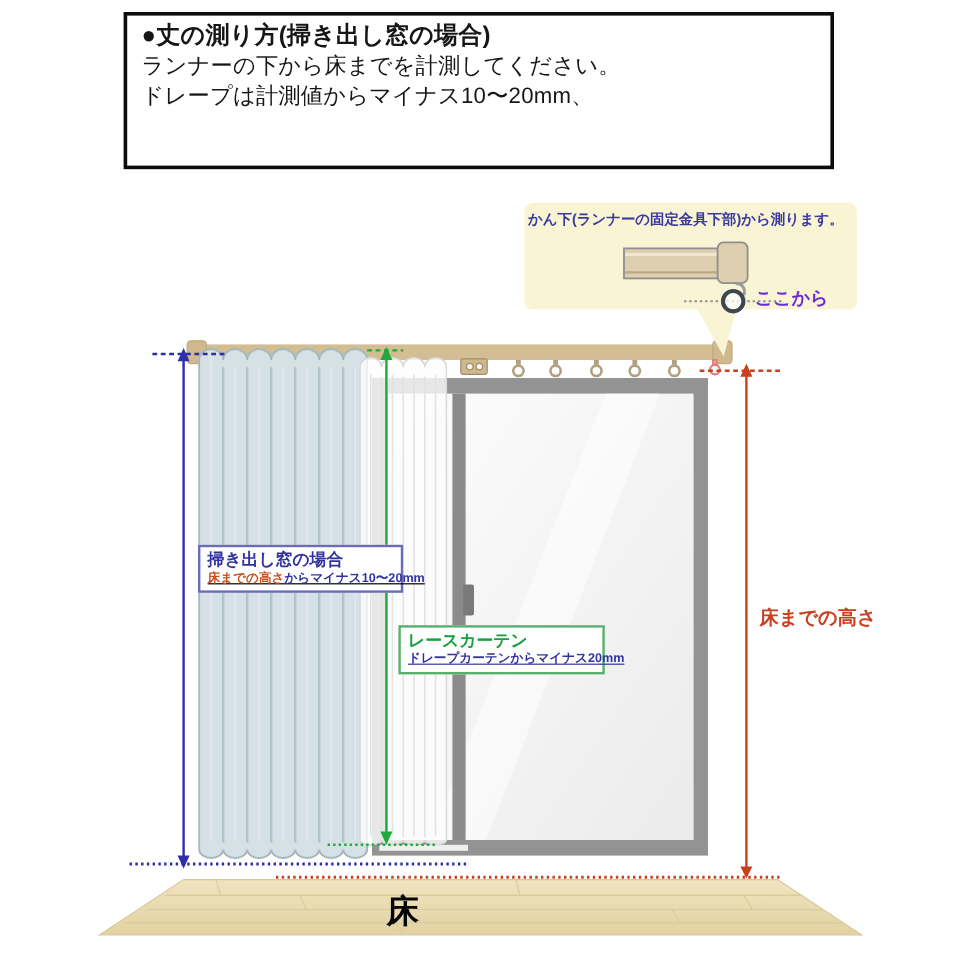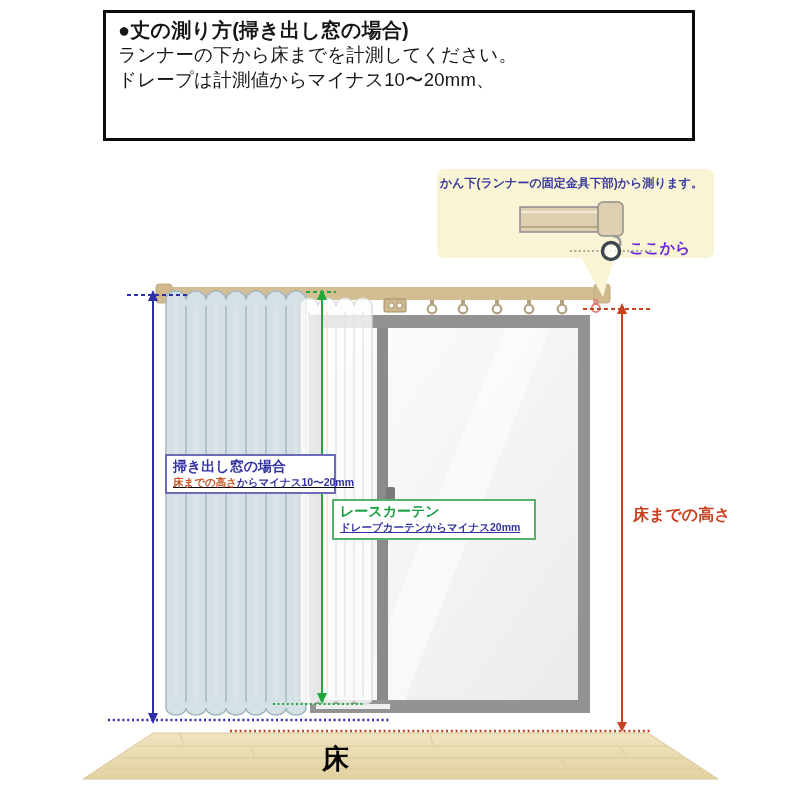--- a/index.html
+++ b/index.html
@@ -28,21 +28,21 @@
   
   .drape-label{
     left:165px;top:454px;width:171px;height:40px;box-sizing:border-box;
     background:#fff;border:2px solid #6b6bb8;padding:2px 5px 0 6px;white-space:nowrap;
   }
   .drape-label .t{font-size:14px;font-weight:700;color:#3232a0;line-height:1.25;}
   .note{font-size:10.5px;font-weight:700;line-height:1.25;text-decoration:underline;}
   .note .hl{color:#c8521f;}
   .note .rest{color:#3232a0;}
   .lace-label{
-    left:332px;top:499px;width:204px;height:41px;box-sizing:border-box;
+    left:332px;top:521px;width:172px;height:41px;box-sizing:border-box;
     background:#fff;border:2px solid #57b06d;padding:2px 5px 0 6px;white-space:nowrap;
   }
   .lace-label .t{font-size:14px;font-weight:700;color:#18a040;line-height:1.25;}
   .lace-label .note{color:#3232a0;}
 
   .floor-height-label{left:633px;top:505px;font-size:16px;font-weight:600;color:#c8401e;white-space:nowrap;}
   .floor-label{left:322px;top:741px;font-size:27px;font-weight:600;color:#050505;}
 </style>
 </head>
 <body>

